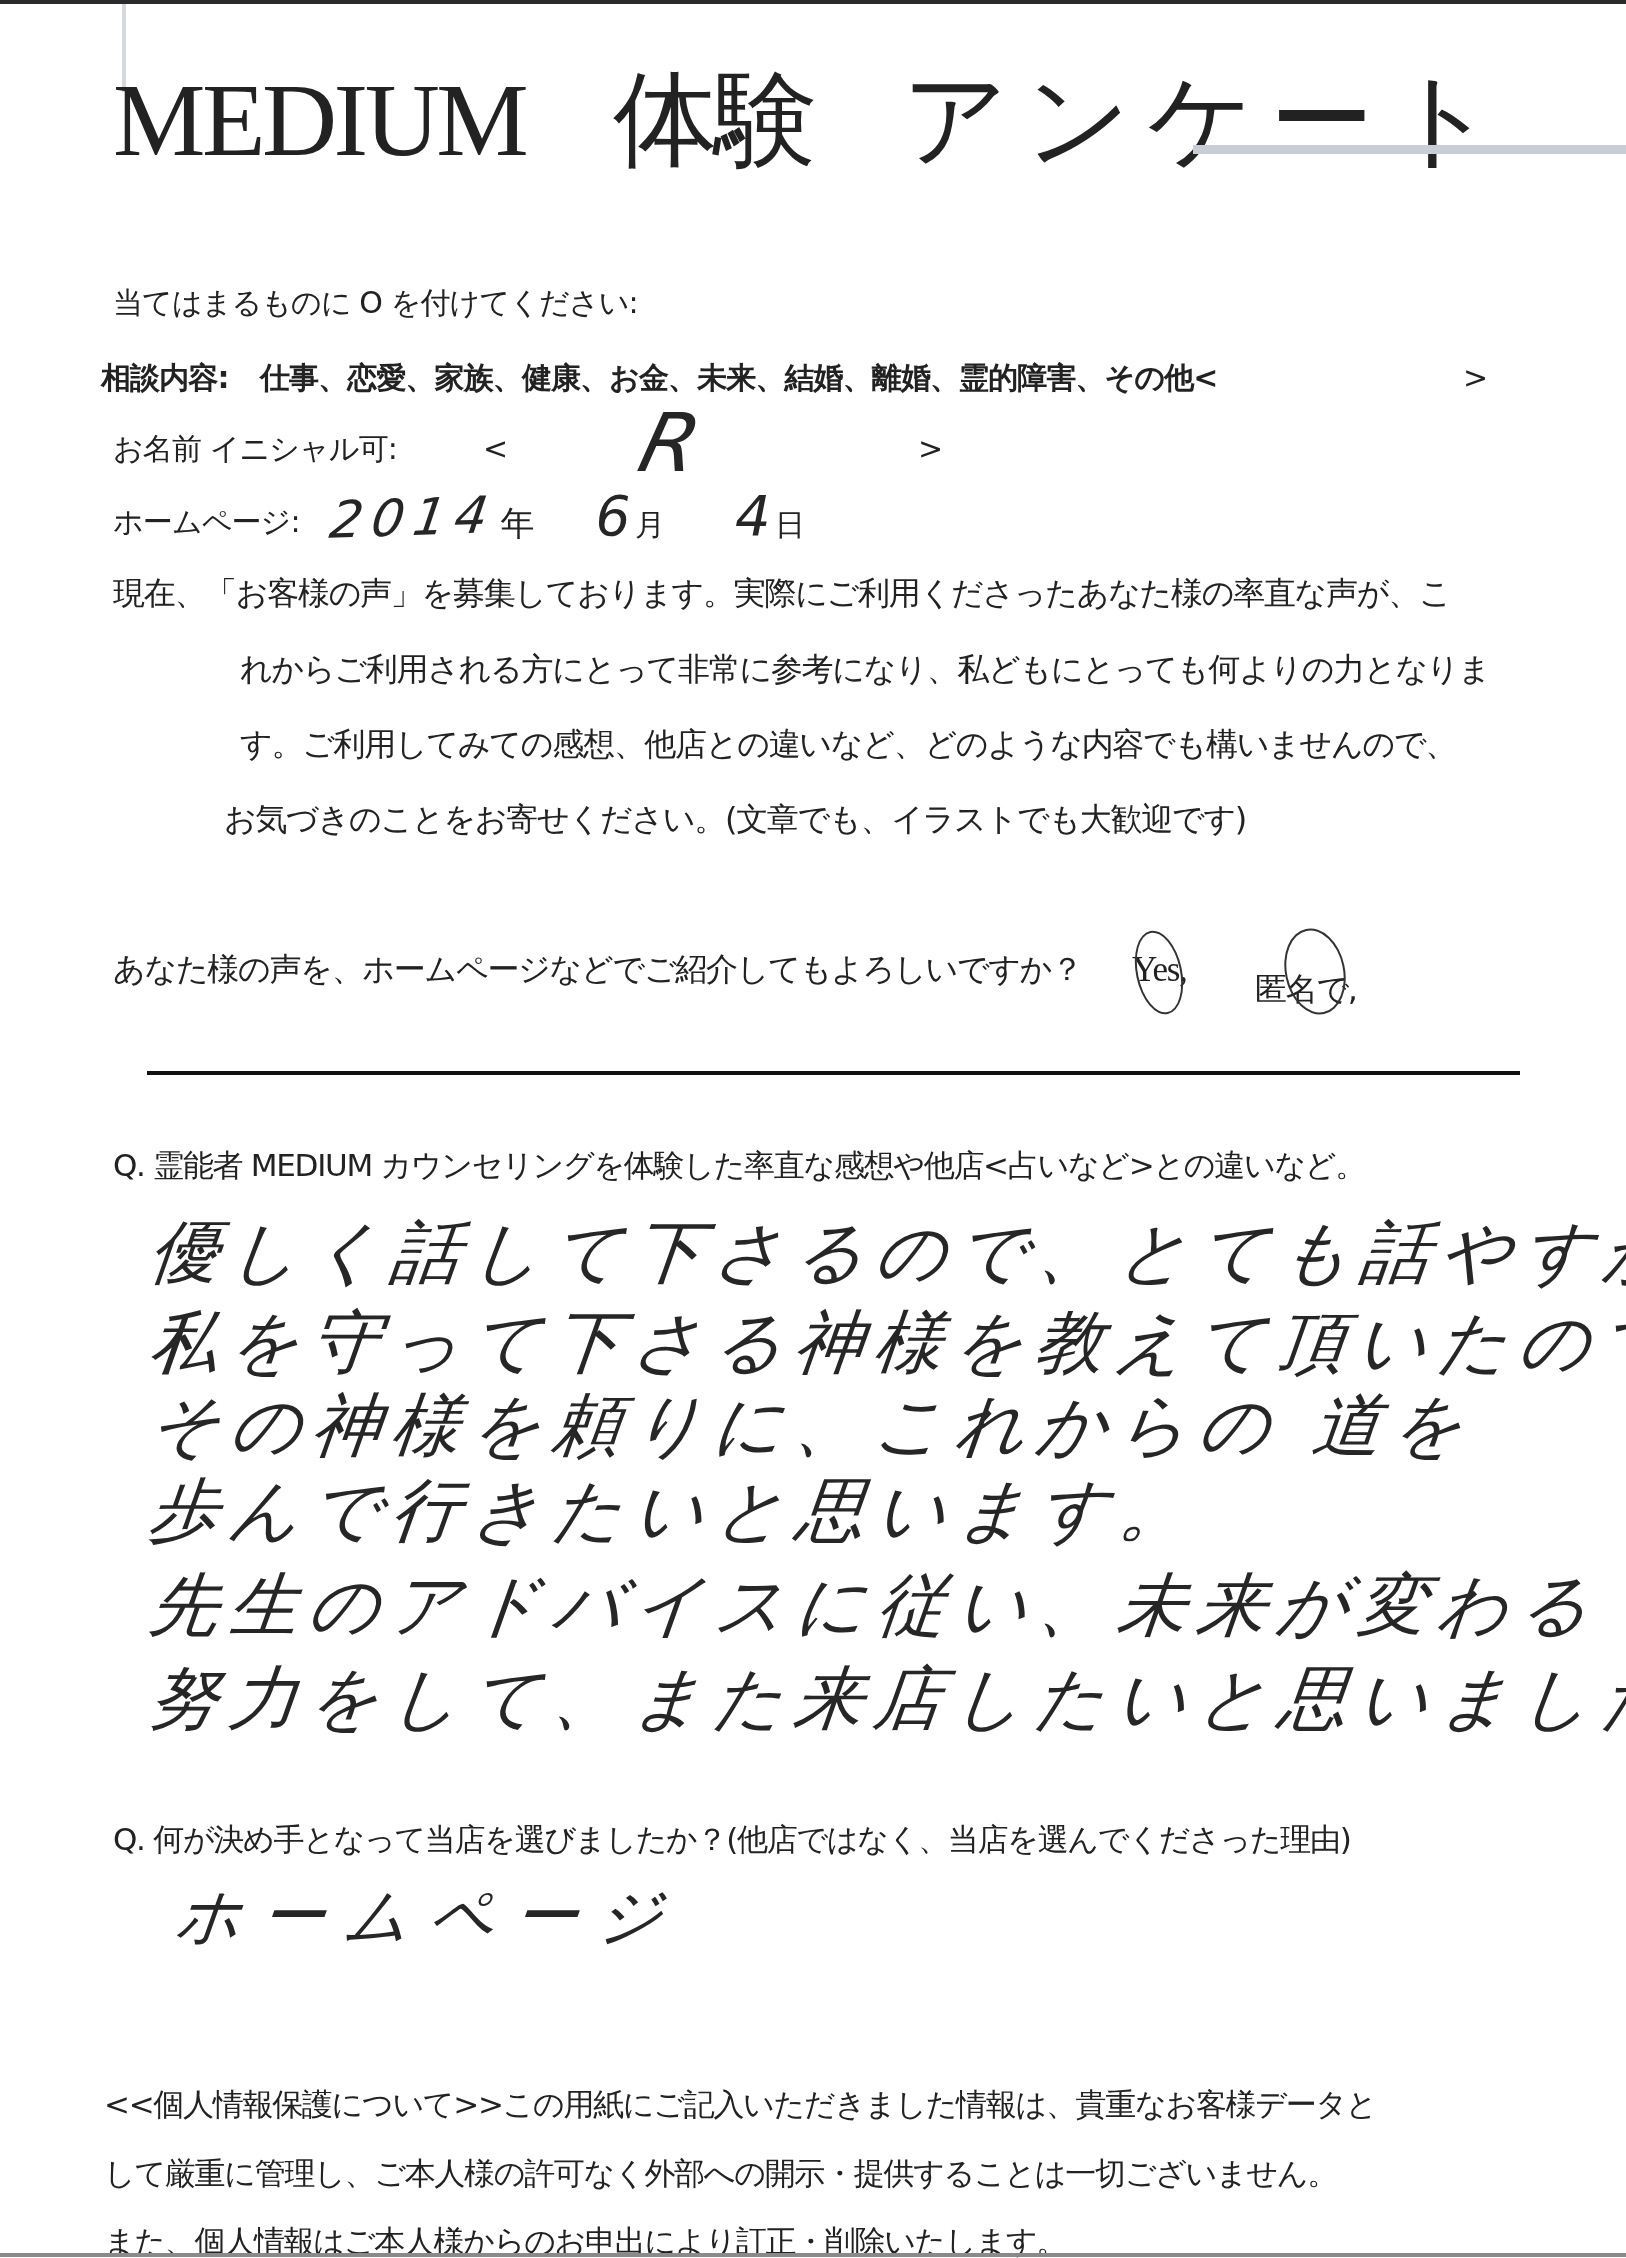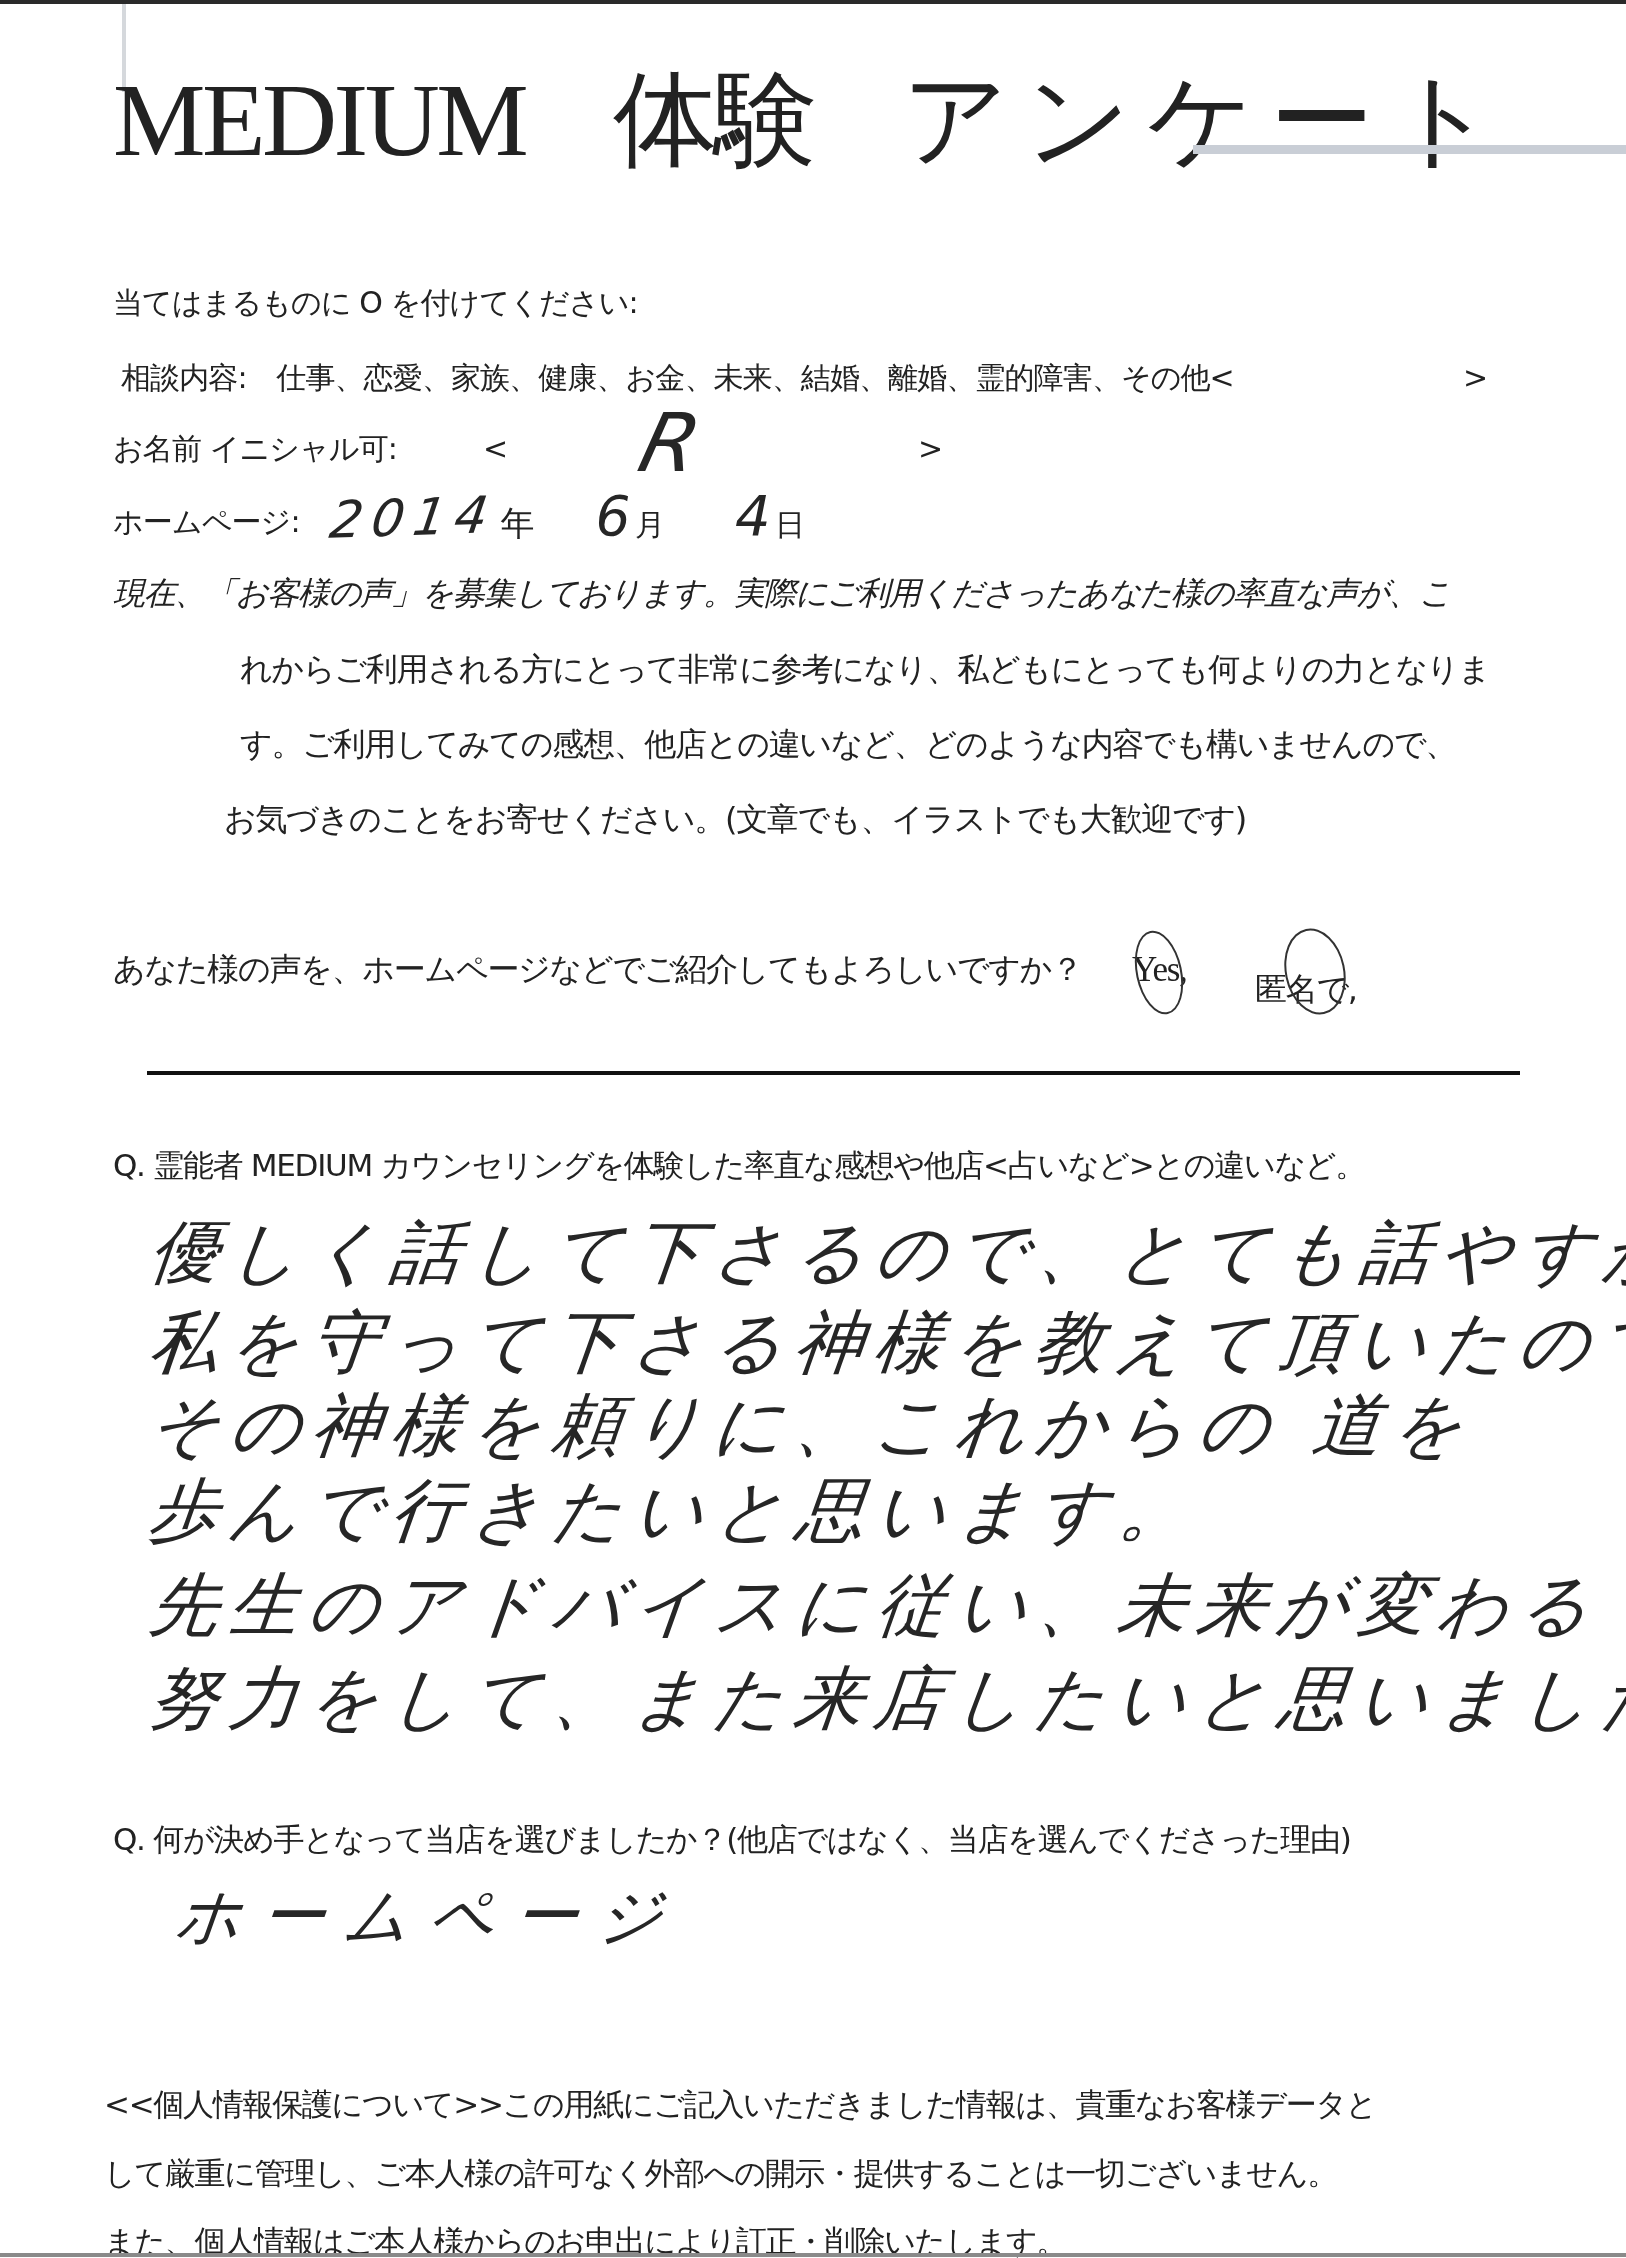--- a/index.html
+++ b/index.html
@@ -43,21 +43,21 @@
 <div class="top-border"></div>
 <div class="left-mark"></div>
 
 <div class="abs title">
   <span>MEDIUM</span><span class="gap"></span><span>体験</span><span class="gap"></span><span style="letter-spacing:16px;">アンケート</span>
 </div>
 <div class="title-bar"></div>
 
 <div class="abs form-text" style="left:113px; top:285px;">当てはまるものに O を付けてください:</div>
 
-<div class="abs form-text" style="left:121px; top:360px;">
+<div class="abs form-text" style="left:101px; top:360px;font-weight:bold;">
   <span class="label">相談内容:</span>
   <span style="display:inline-block;width:12.4px;"></span>
   <span>仕事、恋愛、家族、健康、お金、未来、結婚、離婚、霊的障害、その他&lt;</span>
 </div>
 <div class="abs form-text" style="left:1463px; top:360px;">&gt;</div>
 <div class="abs" style="left:1341px; top:360px; width:115px; height:35px;"></div>
 
 <div class="abs form-text" style="left:113px; top:431px;">お名前  イニシャル可:</div>
 <div class="abs form-text" style="left:483px; top:431px;">&lt;</div>
 <div class="abs hand" style="left:642px; top:399px; font-size:81px; line-height:88px; transform:skewX(-14deg);">R</div>
@@ -68,21 +68,21 @@
   <span class="hand" style="font-size:51px; letter-spacing:8.8px; display:inline-block; transform:skewX(-10deg) rotate(-2deg);">2014</span>
   <span class="form-text" style="font-size:34px;">年</span>
   <span style="display:inline-block;width:53px;"></span>
   <span class="hand" style="font-size:55px;">6</span>
   <span class="form-text" style="font-size:30px;">月</span>
   <span style="display:inline-block;width:62px;"></span>
   <span class="hand" style="font-size:56px;">4</span>
   <span class="form-text" style="font-size:30px;">日</span>
 </div>
 
-<div class="abs body-text" style="left:113px; top:575px;font-style:italic;">現在、「お客様の声」を募集しております。実際にご利用くださったあなた様の率直な声が、こ</div>
+<div class="abs body-text" style="left:113px; top:575px;">現在、「お客様の声」を募集しております。実際にご利用くださったあなた様の率直な声が、こ</div>
 <div class="abs body-text" style="left:240px; top:651px;">れからご利用される方にとって非常に参考になり、私どもにとっても何よりの力となりま</div>
 <div class="abs body-text" style="left:240px; top:726px;text-align:right;">す。ご利用してみての感想、他店との違いなど、どのような内容でも構いませんので、</div>
 <div class="abs body-text" style="left:224px; top:801px;">お気づきのことをお寄せください。(文章でも、イラストでも大歓迎です)</div>
 
 <div class="abs body-text" style="left:113px; top:951px;">あなた様の声を、ホームページなどでご紹介してもよろしいですか？</div>
 <div class="abs body-text" style="left:1132px; top:951px; font-family:'Liberation Serif','DejaVu Serif',serif; font-size:35px;">Yes,</div>
 <div class="circle" style="left:1136px; top:930px; width:42px; height:81px;"></div>
 <div class="abs body-text" style="left:1255px; top:951px;margin-top:20px;">匿名で,</div>
 <div class="circle" style="left:1285px; top:928px; width:56px; height:83px;"></div>
 

